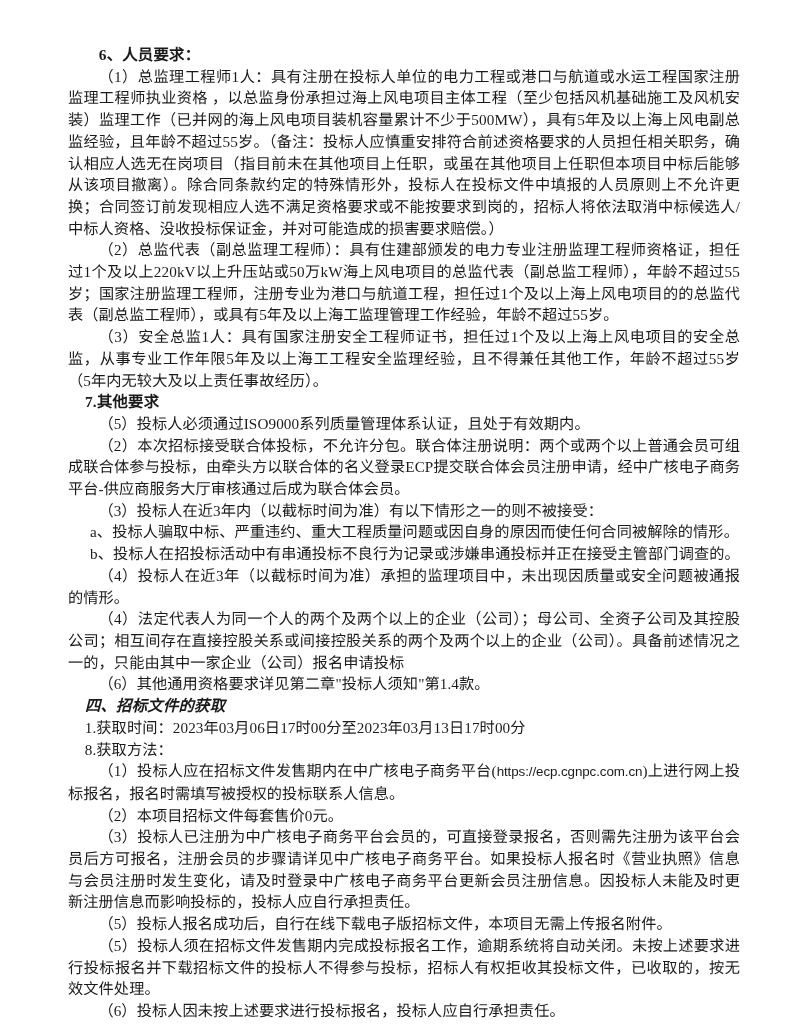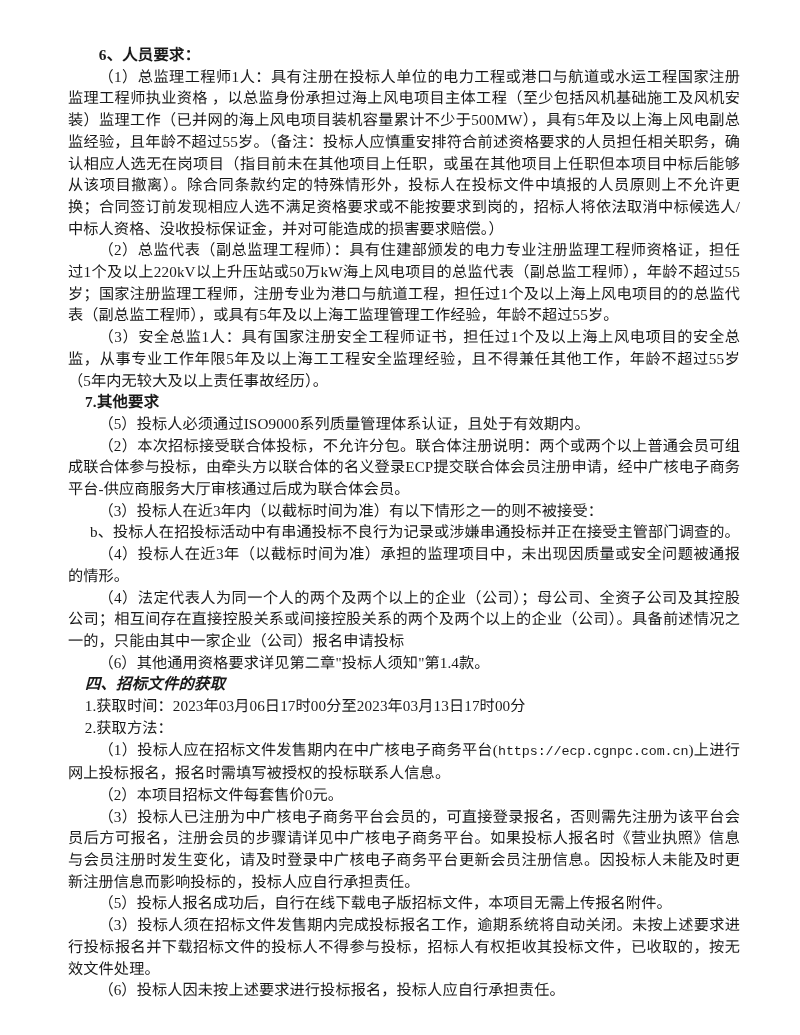--- a/index.html
+++ b/index.html
@@ -58,49 +58,50 @@
     letter-spacing: 0.2px;
   }
   h2.heading.tight {
     text-indent: 1.1em;
   }
   h2.heading.major {
     text-indent: 1.1em;
     font-style: italic;
   }
   .mono {
-    font-family: Liberation Mono, monospace;
+    font-family: Liberation Sans, sans-serif;
     font-size: 13.4px;
     letter-spacing: -0.1px;
   }
 </style>
 </head>
 <body>
 
 <div class="page">
   <div class="doc-body">
 
     <h2 class="heading">6、人员要求：</h2>
     <p class="para">（1）总监理工程师1人：具有注册在投标人单位的电力工程或港口与航道或水运工程国家注册监理工程师执业资格 ，以总监身份承担过海上风电项目主体工程（至少包括风机基础施工及风机安装）监理工作（已并网的海上风电项目装机容量累计不少于500MW），具有5年及以上海上风电副总监经验，且年龄不超过55岁。（备注：投标人应慎重安排符合前述资格要求的人员担任相关职务，确认相应人选无在岗项目（指目前未在其他项目上任职，或虽在其他项目上任职但本项目中标后能够从该项目撤离）。除合同条款约定的特殊情形外，投标人在投标文件中填报的人员原则上不允许更换；合同签订前发现相应人选不满足资格要求或不能按要求到岗的，招标人将依法取消中标候选人/中标人资格、没收投标保证金，并对可能造成的损害要求赔偿。）</p>
     <p class="para">（2）总监代表（副总监理工程师）：具有住建部颁发的电力专业注册监理工程师资格证，担任过1个及以上220kV以上升压站或50万kW海上风电项目的总监代表（副总监工程师），年龄不超过55岁；国家注册监理工程师，注册专业为港口与航道工程，担任过1个及以上海上风电项目的的总监代表（副总监工程师），或具有5年及以上海工监理管理工作经验，年龄不超过55岁。</p>
     <p class="para">（3）安全总监1人：具有国家注册安全工程师证书，担任过1个及以上海上风电项目的安全总监，从事专业工作年限5年及以上海工工程安全监理经验，且不得兼任其他工作，年龄不超过55岁（5年内无较大及以上责任事故经历）。</p>
 
     <h2 class="heading tight">7.其他要求</h2>
     <p class="para">（5）投标人必须通过ISO9000系列质量管理体系认证，且处于有效期内。</p>
     <p class="para">（2）本次招标接受联合体投标，不允许分包。联合体注册说明：两个或两个以上普通会员可组成联合体参与投标，由牵头方以联合体的名义登录ECP提交联合体会员注册申请，经中广核电子商务平台-供应商服务大厅审核通过后成为联合体会员。</p>
     <p class="para">（3）投标人在近3年内（以截标时间为准）有以下情形之一的则不被接受：</p>
+    <p class="para sub">a、投标人骗取中标、严重违约、重大工程质量问题或因自身的原因而使任何合同被解除的情形。</p>
     <p class="para sub">b、投标人在招投标活动中有串通投标不良行为记录或涉嫌串通投标并正在接受主管部门调查的。</p>
     <p class="para">（4）投标人在近3年（以截标时间为准）承担的监理项目中，未出现因质量或安全问题被通报的情形。</p>
     <p class="para">（4）法定代表人为同一个人的两个及两个以上的企业（公司）；母公司、全资子公司及其控股公司；相互间存在直接控股关系或间接控股关系的两个及两个以上的企业（公司）。具备前述情况之一的，只能由其中一家企业（公司）报名申请投标</p>
     <p class="para">（6）其他通用资格要求详见第二章"投标人须知"第1.4款。</p>
 
     <h2 class="heading major">四、招标文件的获取</h2>
     <p class="para num">1.获取时间：2023年03月06日17时00分至2023年03月13日17时00分</p>
-    <p class="para num">2.获取方法：</p>
+    <p class="para num">8.获取方法：</p>
     <p class="para">（1）投标人应在招标文件发售期内在中广核电子商务平台(<span class="mono">https://ecp.cgnpc.com.cn</span>)上进行网上投标报名，报名时需填写被授权的投标联系人信息。</p>
     <p class="para">（2）本项目招标文件每套售价0元。</p>
     <p class="para">（3）投标人已注册为中广核电子商务平台会员的，可直接登录报名，否则需先注册为该平台会员后方可报名，注册会员的步骤请详见中广核电子商务平台。如果投标人报名时《营业执照》信息与会员注册时发生变化，请及时登录中广核电子商务平台更新会员注册信息。因投标人未能及时更新注册信息而影响投标的，投标人应自行承担责任。</p>
     <p class="para">（5）投标人报名成功后，自行在线下载电子版招标文件，本项目无需上传报名附件。</p>
-    <p class="para">（3）投标人须在招标文件发售期内完成投标报名工作，逾期系统将自动关闭。未按上述要求进行投标报名并下载招标文件的投标人不得参与投标，招标人有权拒收其投标文件，已收取的，按无效文件处理。</p>
+    <p class="para">（5）投标人须在招标文件发售期内完成投标报名工作，逾期系统将自动关闭。未按上述要求进行投标报名并下载招标文件的投标人不得参与投标，招标人有权拒收其投标文件，已收取的，按无效文件处理。</p>
     <p class="para">（6）投标人因未按上述要求进行投标报名，投标人应自行承担责任。</p>
 
   </div>
 </div>
 
 </body></html>

